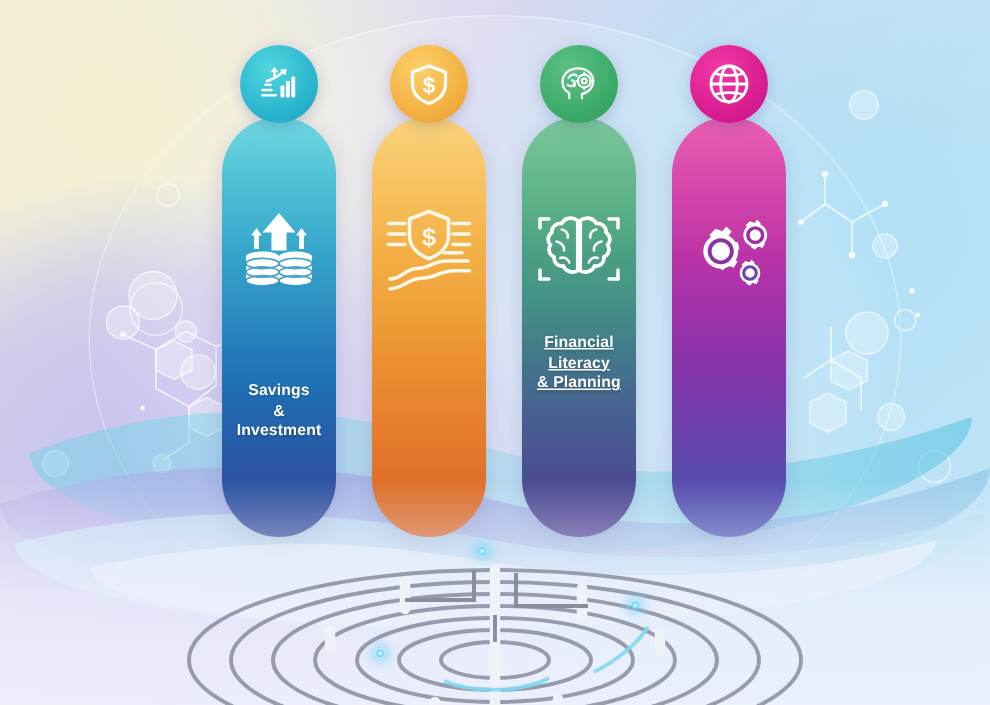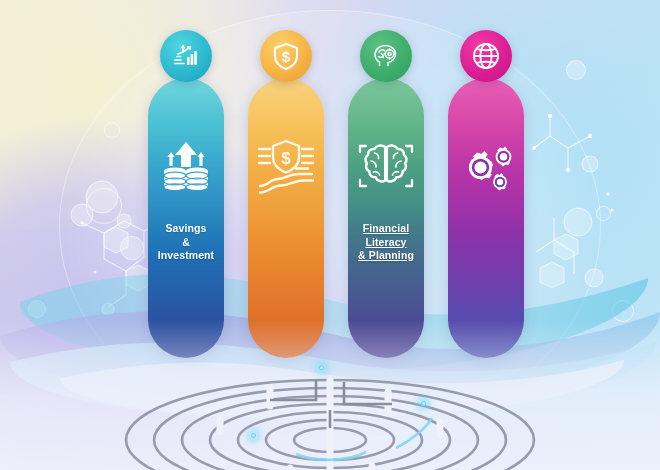--- a/index.html
+++ b/index.html
@@ -96,21 +96,21 @@
   .body-icon svg{display:block;}
 
   .plabel{
     position:absolute;width:76px;top:222px;
     text-align:center;color:#ffffff;
     font-size:10.5px;line-height:13.5px;font-weight:600;
     letter-spacing:.1px;
     text-shadow:0 1px 2px rgba(0,0,0,.22);
     white-space:pre-line;
   }
-  .l1{left:148px;} .l2{left:248px;} .l3{left:348px;text-decoration:underline;} .l4{left:448px;}
+  .l1{left:148px;margin-top:32px;} .l2{left:248px;} .l3{left:348px;text-decoration:underline;} .l4{left:448px;}
 </style>
 </head>
 <body>
 
 <div class="stage">
 
   <div class="bg-base"></div>
   <div class="bg-cream-tl"></div>
   <div class="bg-lav-left"></div>
   <div class="bg-blue-right"></div>

